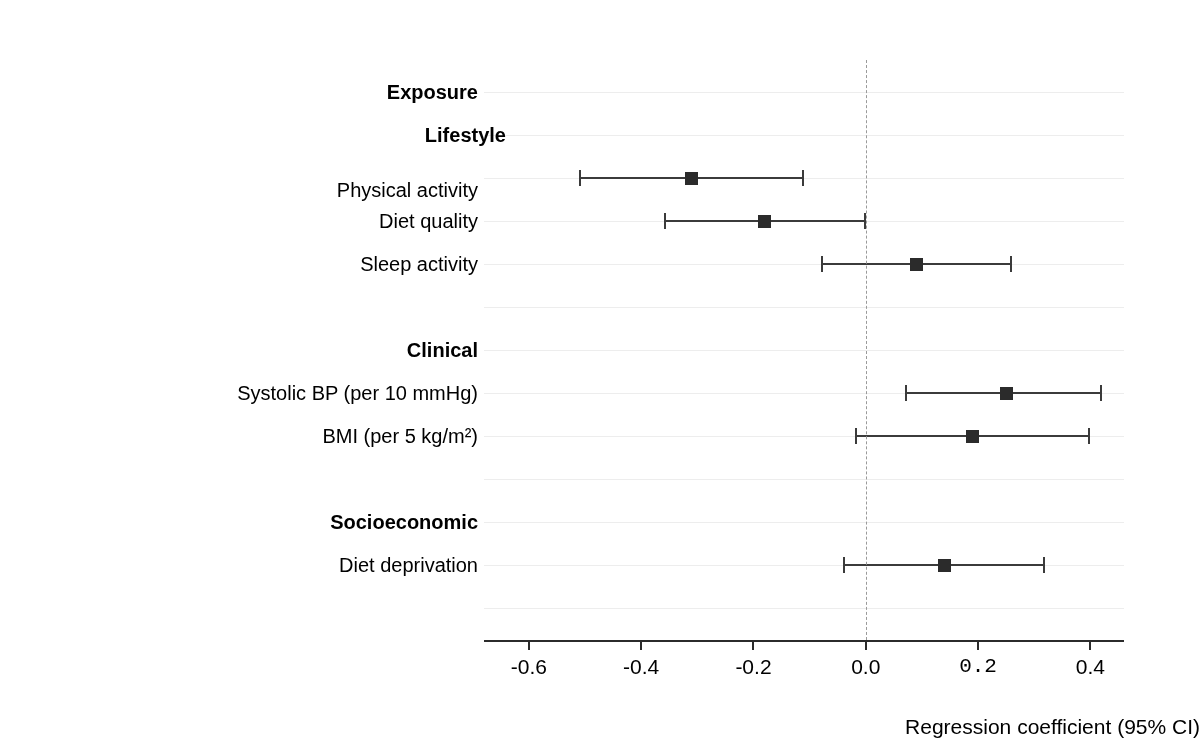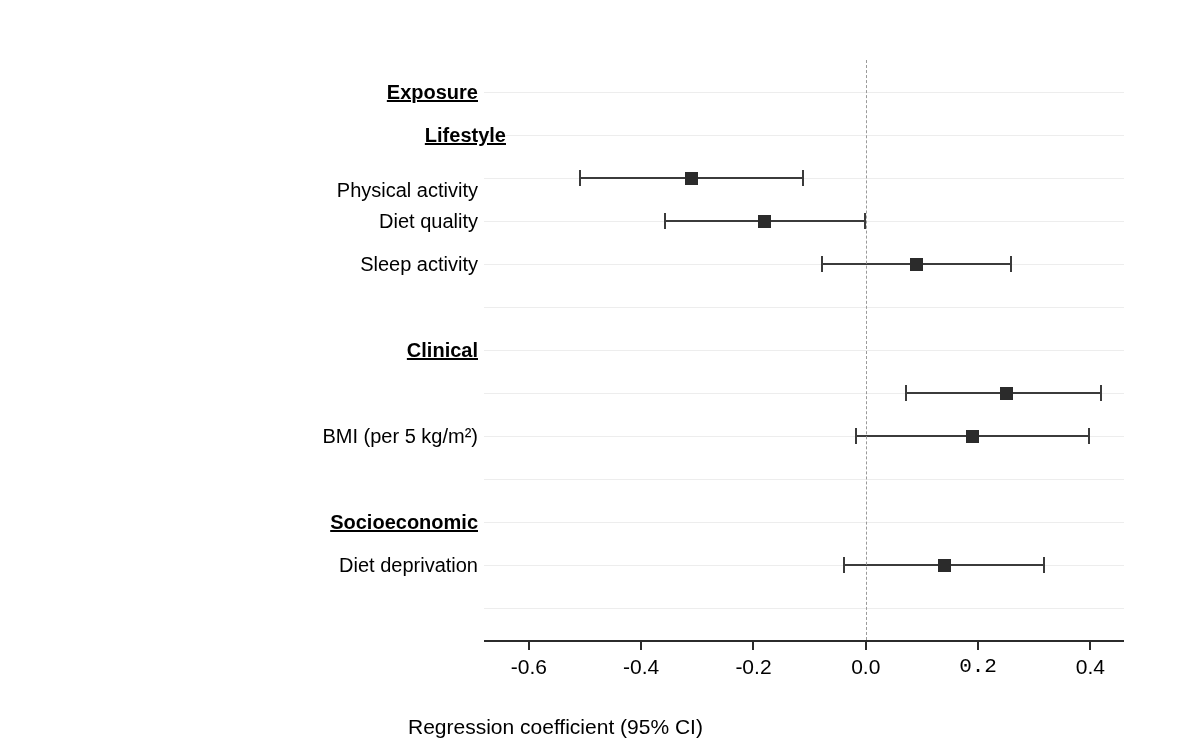--- a/index.html
+++ b/index.html
@@ -24,21 +24,20 @@
     position: absolute;
     right: 0;
     text-align: right;
     font-size: 20px;
     line-height: 20px;
     color: #000;
     white-space: nowrap;
   }
   .row-label.header {
     font-weight: bold;
-    text-decoration: underline;
   }
   .label-col {
     position: absolute;
     left: 0;
     top: 0;
     width: 484px;
     height: 750px;
   }
   
   .panel {
@@ -102,21 +101,21 @@
     line-height: 24px;
     text-align: center;
     color: #000;
     transform: translateX(-50%);
   }
   .axis-title {
     position: absolute;
     top: 715px;
     left: 0;
     width: 1200px;
-    text-align: left;
+    text-align: right;
     font-size: 21px;
     color: #000;
   }
   
   .axis-title span {
     display: inline-block;
     margin-left: 0px;
   }
 </style>
 </head>
@@ -172,20 +171,21 @@
   <div class="axis-title">
     <span style="margin-left: 408px;">Regression coefficient (95% CI)</span>
   </div>
 
 <div class="row-label header" style="top: 82px; right: 722px;">Exposure</div>
     <div class="row-label header" style="top: 125px; right: 694px;">Lifestyle</div>
     <div class="row-label" style="top: 168px; right: 722px; margin-top: 12px;">Physical activity</div>
     <div class="row-label" style="top: 211px; right: 722px;">Diet quality</div>
     <div class="row-label" style="top: 254px; right: 722px;">Sleep activity</div>
     <div class="row-label header" style="top: 340px; right: 722px; text-align: center;">Clinical</div>
+    <div class="row-label" style="top: 383px; right: 722px;">Systolic BP (per 10 mmHg)</div>
     <div class="row-label" style="top: 426px; right: 722px;">BMI (per 5 kg/m²)</div>
     <div class="row-label header" style="top: 512px; right: 722px;">Socioeconomic</div>
     <div class="row-label" style="top: 555px; right: 722px;">Diet deprivation</div>
     <div class="tick" style="left: 527.912px;"></div>
     <div class="tick-label" style="left: 528.912px;">-0.6</div>
     <div class="tick" style="left: 640.193px;"></div>
     <div class="tick-label" style="left: 641.193px;">-0.4</div>
     <div class="tick" style="left: 752.474px;"></div>
     <div class="tick-label" style="left: 753.474px;">-0.2</div>
     <div class="tick" style="left: 864.754px;"></div>

